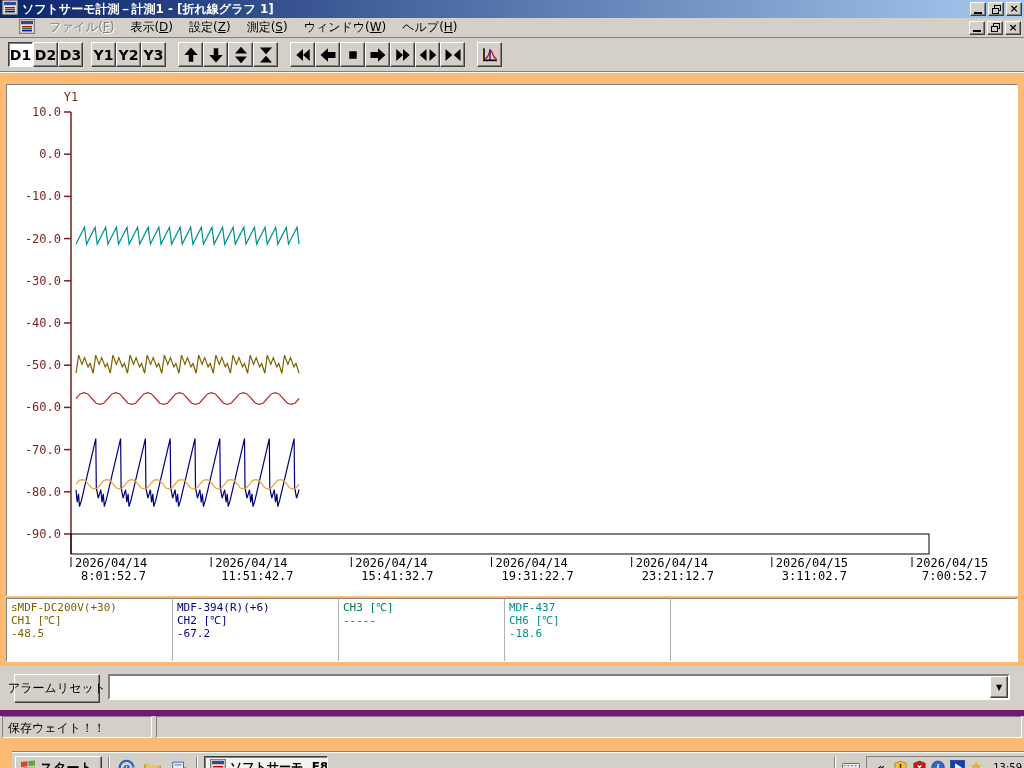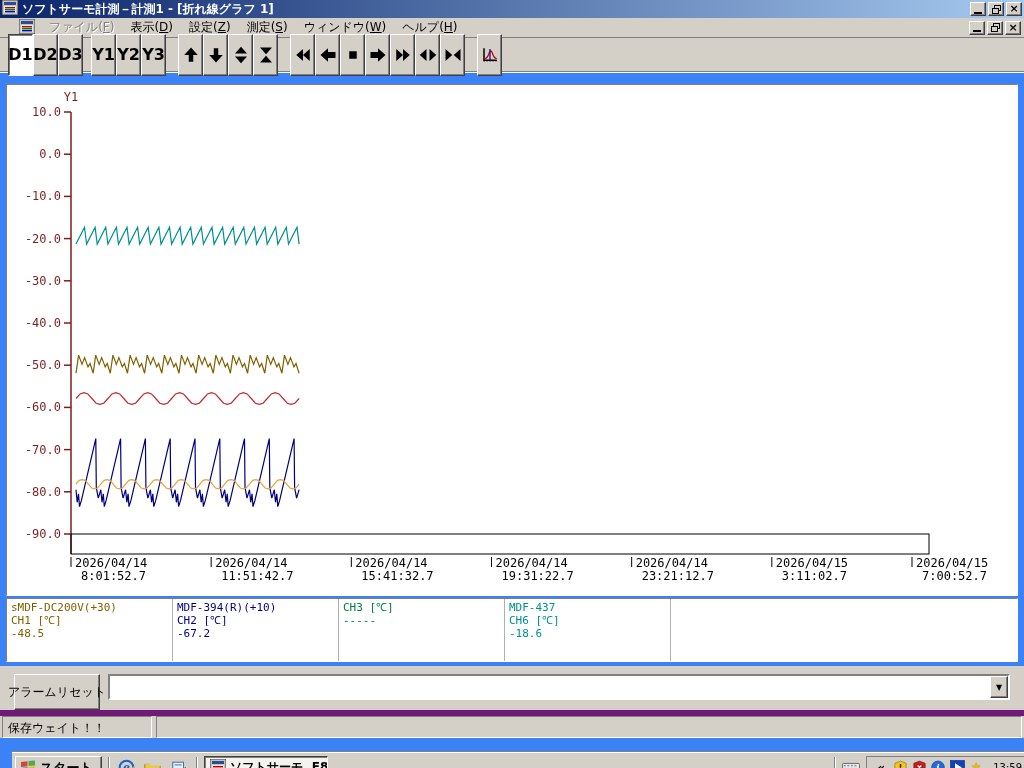--- a/index.html
+++ b/index.html
@@ -1,18 +1,18 @@
 <!DOCTYPE html>
 <html><head>
 <meta charset="utf-8">
 <style>
   * { margin:0; padding:0; box-sizing:border-box; }
   html,body { width:1024px; height:768px; overflow:hidden; }
   body { font-family:"DejaVu Sans", sans-serif; font-size:12px; background:#d4d0c8; position:relative; }
-  #screen { position:absolute; inset:0; width:1024px; height:768px; background:#3b82f6; }
+  #screen { position:absolute; inset:0; width:1024px; height:768px; background:#fdba74; }
 
   
   .raised { background:#d4d0c8; border:1px solid; border-color:#ffffff #404040 #404040 #ffffff; box-shadow:inset -1px -1px 0 #808080; }
   .pressed { border:1px solid; border-color:#404040 #ffffff #ffffff #404040; box-shadow:inset 1px 1px 0 #808080; background:#f4f3ee; }
   .groove-v { width:2px; border-left:1px solid #808080; border-right:1px solid #ffffff; height:22px; }
 
   
   #titlebar { position:absolute; left:0; top:0; width:1024px; height:18px;
     background:linear-gradient(90deg,#0a246a,#a6caf0); display:flex; align-items:center; padding:0 2px; }
   #titlebar .title { color:#ffffff; font-weight:bold; font-size:12px; margin-left:4px; flex:1;
@@ -26,39 +26,39 @@
   
   #menubar { position:absolute; left:0; top:18px; width:1024px; height:20px; background:#d4d0c8;
     display:flex; align-items:center; border-bottom:1px solid #808080; box-shadow:0 1px 0 #ffffff;padding-left:16px; }
   #menubar .menu-item { padding:2px 8px; white-space:nowrap; }
   #menubar .menu-item.disabled { color:#808080; text-shadow:1px 1px 0 #ffffff; }
   #menu-icon { margin:0 6px 0 3px; }
 
   
   #toolbar { position:absolute; left:0; top:38px; width:1024px; height:34px; background:#d4d0c8;
     display:flex; align-items:center; padding-left:8px; border-bottom:1px solid #808080; box-shadow:0 1px 0 #ffffff; }
-  .tbtn { width:25px; height:42px; display:flex; align-items:center; justify-content:center;
-    font-weight:bold; font-size:16px; font-family:"DejaVu Sans",sans-serif; }
+  .tbtn { width:25px; height:25px; display:flex; align-items:center; justify-content:center;
+    font-weight:bold; font-size:14px; font-family:"DejaVu Sans",sans-serif; }
   .tbtn svg { display:block; }
   .tb-gap { width:8px; } .tb-gap-lg { width:12px; }
 
   
   #chart-panel { position:absolute; left:6px; top:84px; width:1012px; height:512px; background:#ffffff;
     border:1px solid; border-color:#808080 #ffffff #ffffff #808080; }
   #chart-svg { position:absolute; left:0; top:0; }
 
   
   #legend { position:absolute; left:6px; top:598px; width:1012px; height:64px; background:#ffffff;
     border:1px solid; border-color:#808080 #ffffff #ffffff #808080; display:flex; }
   .legend-cell { width:166px; height:100%; border-right:1px solid #b0b0b0; padding:2px 4px;
     font-family:"DejaVu Sans Mono", monospace; font-size:11px; line-height:13px; overflow:hidden; white-space:nowrap; }
 
   
   #controls { position:absolute; left:0; top:666px; width:1024px; height:44px; background:#d4d0c8; }
-  #alarm-reset { position:absolute; left:14px; top:8px; width:86px; height:36px; font-size:12px;
+  #alarm-reset { position:absolute; left:14px; top:8px; width:86px; height:29px; font-size:12px;
     display:flex; align-items:center; justify-content:center; white-space:nowrap; }
   #combo { position:absolute; left:108px; top:8px; width:902px; height:26px; background:#ffffff;
     border:2px solid; border-color:#808080 #ffffff #ffffff #808080; display:flex; }
   #combo .combo-text { flex:1; font-size:12px; padding:3px 4px; }
   #combo .combo-arrow { width:18px; height:100%; display:flex; align-items:center; justify-content:center; font-size:8px; }
 
   
   #statusbar { position:absolute; left:0; top:710px; width:1024px; height:28px; background:#d4d0c8;
     display:flex; align-items:center; padding:2px; gap:4px; border-top:6px solid #701a75; }
   .status-cell { height:22px; border:1px solid; border-color:#808080 #ffffff #ffffff #808080;
@@ -288,21 +288,21 @@
       </svg>
   </div>
 
   <div id="legend">
       <div class="legend-cell" style="color: rgb(128, 96, 0);">
         <div>sMDF-DC200V(+30)</div>
         <div>CH1 [℃]</div>
         <div>-48.5</div>
       </div>
       <div class="legend-cell" style="color: rgb(0, 0, 128);">
-        <div>MDF-394(R)(+10)</div>
+        <div>MDF-394(R)(+6)</div>
         <div>CH2 [℃]</div>
         <div>-67.2</div>
       </div>
       <div class="legend-cell" style="color: rgb(0, 128, 64);">
         <div></div>
         <div>CH3 [℃]</div>
         <div>-----</div>
       </div>
       <div class="legend-cell" style="color: rgb(0, 144, 144);">
         <div>MDF-437</div>

